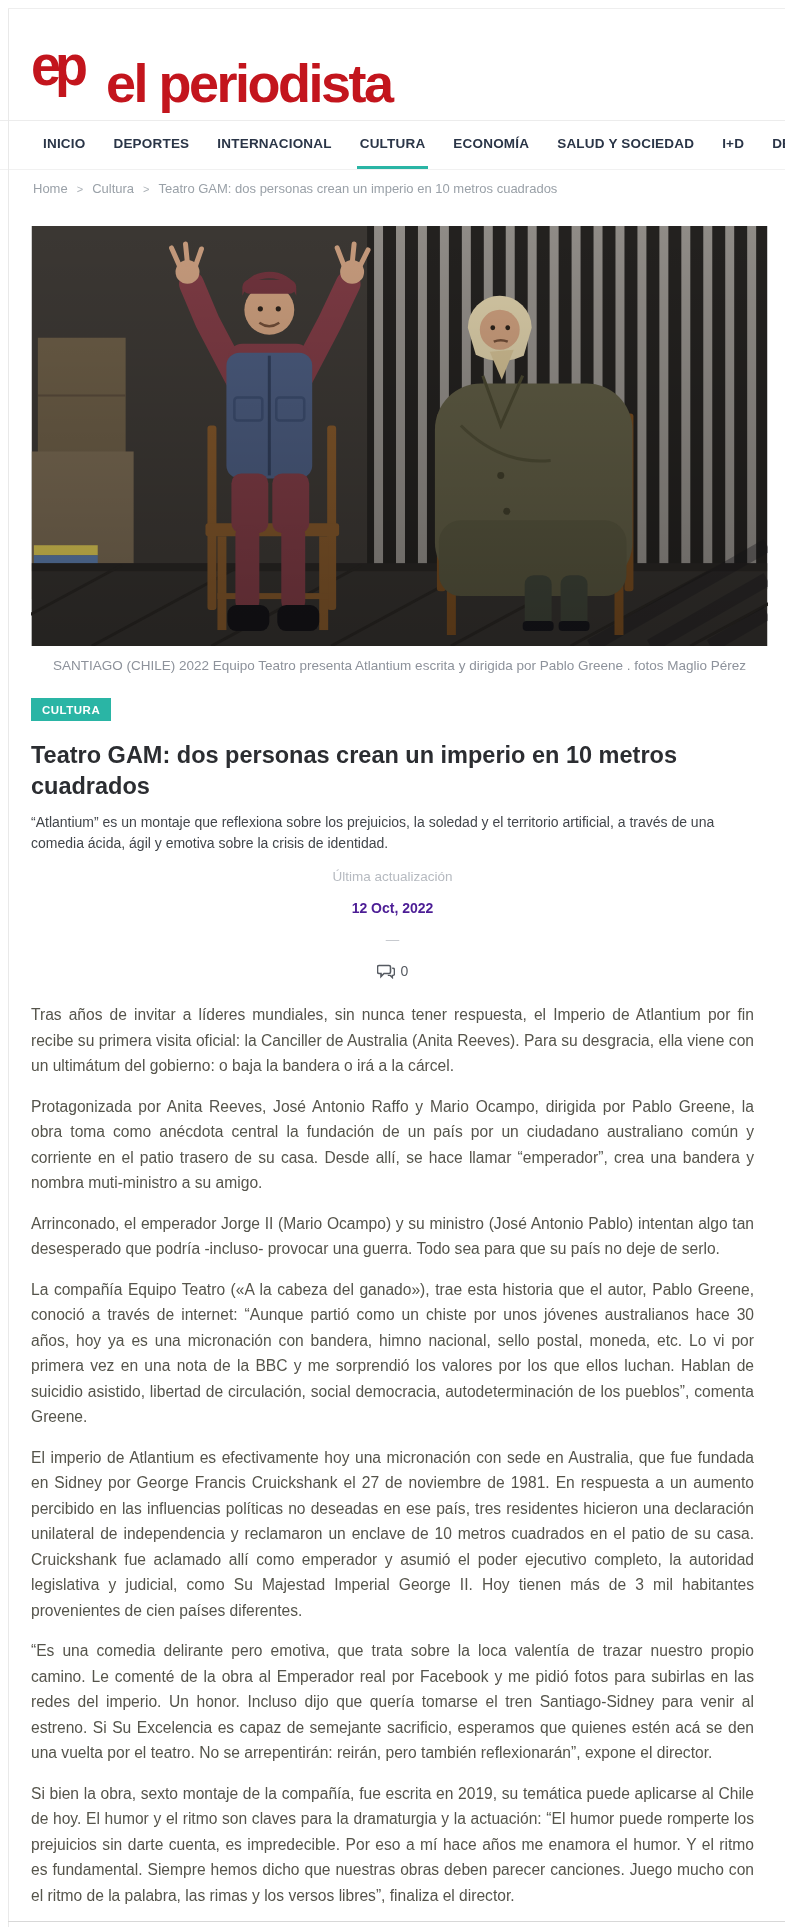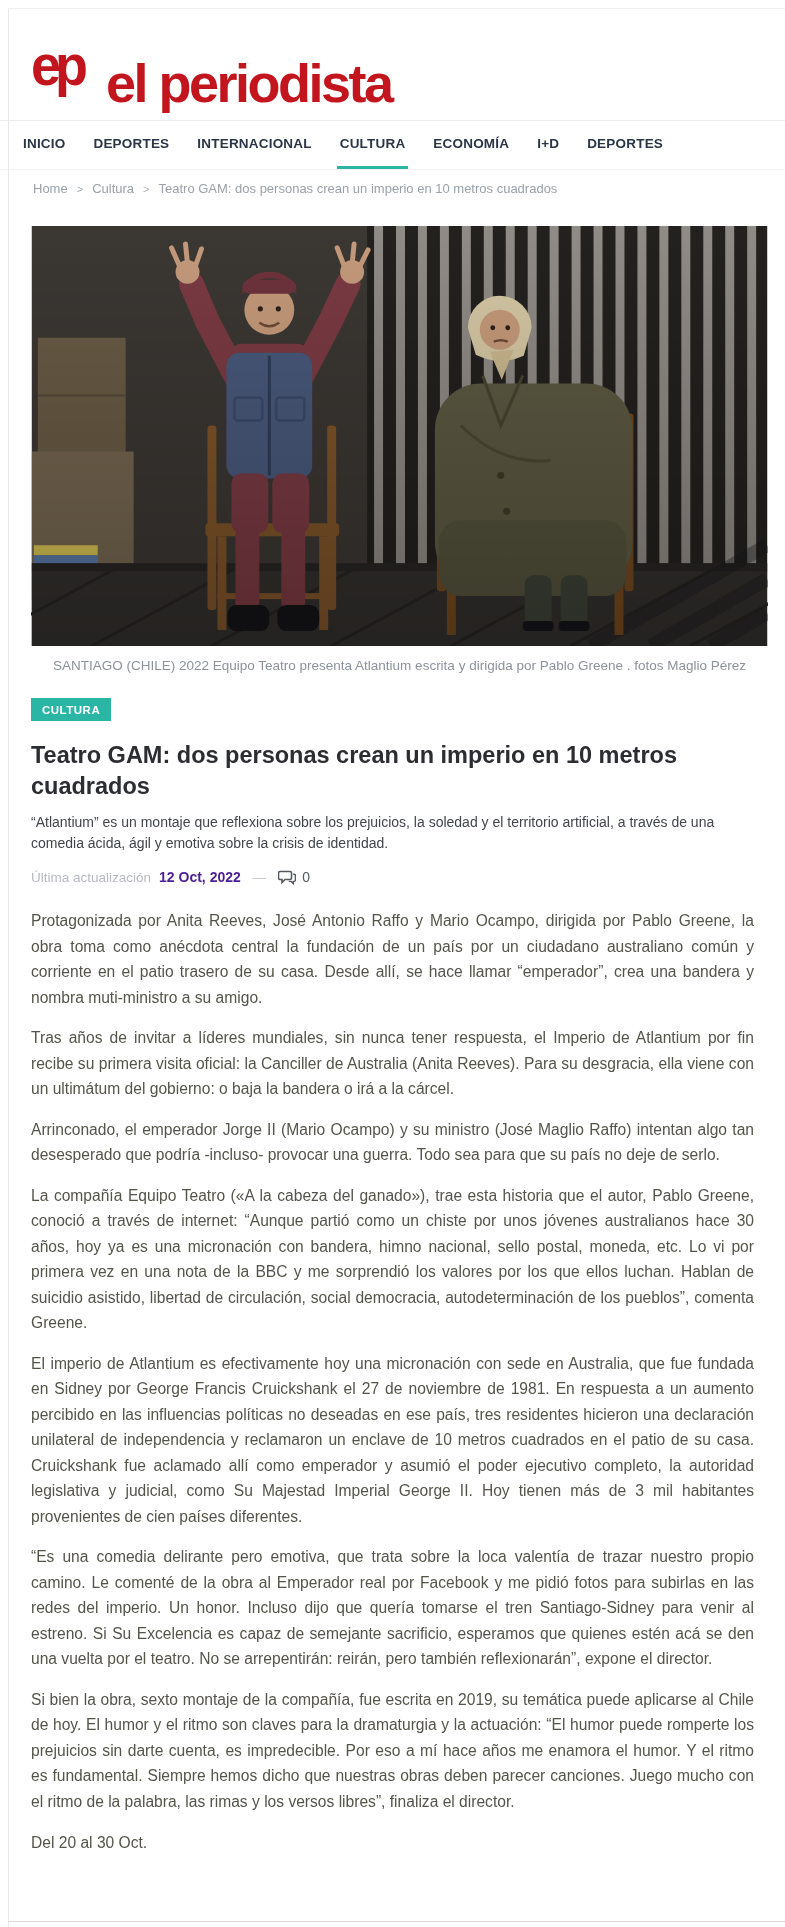--- a/index.html
+++ b/index.html
@@ -21,21 +21,21 @@
   }
   .logo-text {
     color:#c3151d; font-weight:700; font-size:54px; letter-spacing:-2.5px; line-height:1;margin-top:36px;
   }
 
   
   .main-nav {
     border-top:1px solid #ececec; border-bottom:1px solid #f1f1f1;
     height:50px; white-space:nowrap; overflow:hidden; width:785px;
   }
-  .nav-inner { display:flex; gap:22px; padding-left:20px; height:100%; align-items:stretch; }
+  .nav-inner { display:flex; gap:22px; padding-left:40px; height:100%; align-items:stretch; }
   .nav-item {
     display:flex; align-items:center; color:#2a3547; font-weight:700;
     font-size:13.5px; letter-spacing:.2px; text-decoration:none; padding:0 3px;
     border-bottom:3px solid transparent; flex:0 0 auto;
   }
   .nav-item.active { border-bottom-color:#2ab5a5; }
 
   
   .breadcrumb {
     padding:11px 0 4px 33px; font-size:13px; color:#9aa1a8;
@@ -59,21 +59,21 @@
     cursor:pointer;
   }
   .article-title {
     margin-top:19px; color:#2b2d31; font-size:23.5px; font-weight:700; line-height:1.32;
     max-width:723px;
   }
   .article-subtitle {
     margin-top:10px; color:#42464b; font-size:14px; line-height:1.48; max-width:723px;
   }
   .meta-row {
-    margin-top:16px; display:flex; align-items:center; gap:8px; font-size:13.5px;
+    margin-top:16px; display:flex; align-items:center; gap:16px; font-size:13.5px;flex-direction:column;
   }
   .meta-label { color:#b6bac0; }
   .meta-date { color:#4c1d95; font-weight:700; font-size:14px; }
   .meta-dash { color:#c0c4c9; padding:0 4px; }
   .comments-link { display:flex; align-items:center; gap:6px; color:#555a61; text-decoration:none; font-size:14px; }
   .comments-link svg { display:block; }
 
   .article-body { margin-top:23px; max-width:723px; }
   .article-body p {
     font-size:15.6px; line-height:25.5px; text-align:justify; color:#55544b;
@@ -95,20 +95,21 @@
   </div>
 </header>
 
 <nav class="main-nav">
   <div class="nav-inner">
     <a class="nav-item">INICIO</a>
     <a class="nav-item">DEPORTES</a>
     <a class="nav-item">INTERNACIONAL</a>
     <a class="nav-item active">CULTURA</a>
     <a class="nav-item">ECONOMÍA</a>
+    <a class="nav-item">SALUD Y SOCIEDAD</a>
     <a class="nav-item">I+D</a>
     <a class="nav-item">DEPORTES</a>
   </div>
 </nav>
 
 <div class="breadcrumb">
   <a>Home</a>
   <span class="crumb-sep">&gt;</span>
   <a>Cultura</a>
   <span class="crumb-sep">&gt;</span>
@@ -253,23 +254,23 @@
     <a class="comments-link">
       <svg width="18" height="15" viewBox="0 0 18 15">
         <path d="M2 1.5 h10 a1.5 1.5 0 0 1 1.5 1.5 v5 a1.5 1.5 0 0 1 -1.5 1.5 h-5 l-3 3 v-3 h-2 a1.5 1.5 0 0 1 -1.5 -1.5 v-5 a1.5 1.5 0 0 1 1.5 -1.5 z" fill="none" stroke="#555a61" stroke-width="1.6"></path>
         <path d="M15.2 4.2 h0.8 a1.4 1.4 0 0 1 1.4 1.4 v4.4 a1.4 1.4 0 0 1 -1.4 1.4 h-0.6 v2.2 l-2.2 -2.2 h-2.4" fill="none" stroke="#555a61" stroke-width="1.4"></path>
       </svg>
       <span>0</span>
     </a>
   </div>
 
   <div class="article-body">
+    <p>Tras años de invitar a líderes mundiales, sin nunca tener respuesta, el Imperio de Atlantium por fin recibe su primera visita oficial: la Canciller de Australia (Anita Reeves). Para su desgracia, ella viene con un ultimátum del gobierno: o baja la bandera o irá a la cárcel.</p>
     <p>Protagonizada por Anita Reeves, José Antonio Raffo y Mario Ocampo, dirigida por Pablo Greene, la obra toma como anécdota central la fundación de un país por un ciudadano australiano común y corriente en el patio trasero de su casa. Desde allí, se hace llamar “emperador”, crea una bandera y nombra muti-ministro a su amigo.</p>
-    <p>Tras años de invitar a líderes mundiales, sin nunca tener respuesta, el Imperio de Atlantium por fin recibe su primera visita oficial: la Canciller de Australia (Anita Reeves). Para su desgracia, ella viene con un ultimátum del gobierno: o baja la bandera o irá a la cárcel.</p>
-    <p>Arrinconado, el emperador Jorge II (Mario Ocampo) y su ministro (José Maglio Raffo) intentan algo tan desesperado que podría -incluso- provocar una guerra. Todo sea para que su país no deje de serlo.</p>
+    <p>Arrinconado, el emperador Jorge II (Mario Ocampo) y su ministro (José Antonio Pablo) intentan algo tan desesperado que podría -incluso- provocar una guerra. Todo sea para que su país no deje de serlo.</p>
     <p>La compañía Equipo Teatro («A la cabeza del ganado»), trae esta historia que el autor, Pablo Greene, conoció a través de internet:  “Aunque partió como un chiste por unos jóvenes australianos hace 30 años, hoy ya es una micronación con bandera, himno nacional, sello postal, moneda, etc. Lo vi por primera vez en una nota de la BBC y me sorprendió los valores por los que ellos luchan. Hablan de suicidio asistido, libertad de circulación, social democracia, autodeterminación de los pueblos”, comenta Greene.</p>
     <p>El imperio de Atlantium es efectivamente hoy una micronación con sede en Australia, que fue fundada en Sidney por George Francis Cruickshank el 27 de noviembre de 1981. En respuesta a un aumento percibido en las influencias políticas no deseadas en ese país, tres residentes hicieron una declaración unilateral de independencia y reclamaron un enclave de 10 metros cuadrados en el patio de su casa. Cruickshank fue aclamado allí como emperador y asumió el poder ejecutivo completo, la autoridad legislativa y judicial, como Su Majestad Imperial George II. Hoy tienen más de 3 mil habitantes provenientes de cien países diferentes.</p>
     <p>“Es una comedia delirante pero emotiva, que trata sobre la loca valentía de trazar nuestro propio camino. Le comenté de la obra al Emperador real por Facebook y me pidió fotos para subirlas en las redes del imperio. Un honor. Incluso dijo que quería tomarse el tren Santiago-Sidney para venir al estreno. Si Su Excelencia es capaz de semejante sacrificio, esperamos que quienes estén acá se den una vuelta por el teatro. No se arrepentirán: reirán, pero también reflexionarán”, expone el director.</p>
     <p>Si bien la obra, sexto montaje de la compañía, fue escrita en 2019, su temática puede aplicarse al Chile de hoy. El humor y el ritmo son claves para la dramaturgia y la actuación: “El humor puede romperte los prejuicios sin darte cuenta, es impredecible. Por eso a mí hace años me enamora el humor. Y el ritmo es fundamental. Siempre hemos dicho que nuestras obras deben parecer canciones. Juego mucho con el ritmo de la palabra, las rimas y los versos libres”, finaliza el director.</p>
 
     <div class="schedule">
       <div>Del 20 al 30 Oct.</div>
 
     </div>
   </div>

